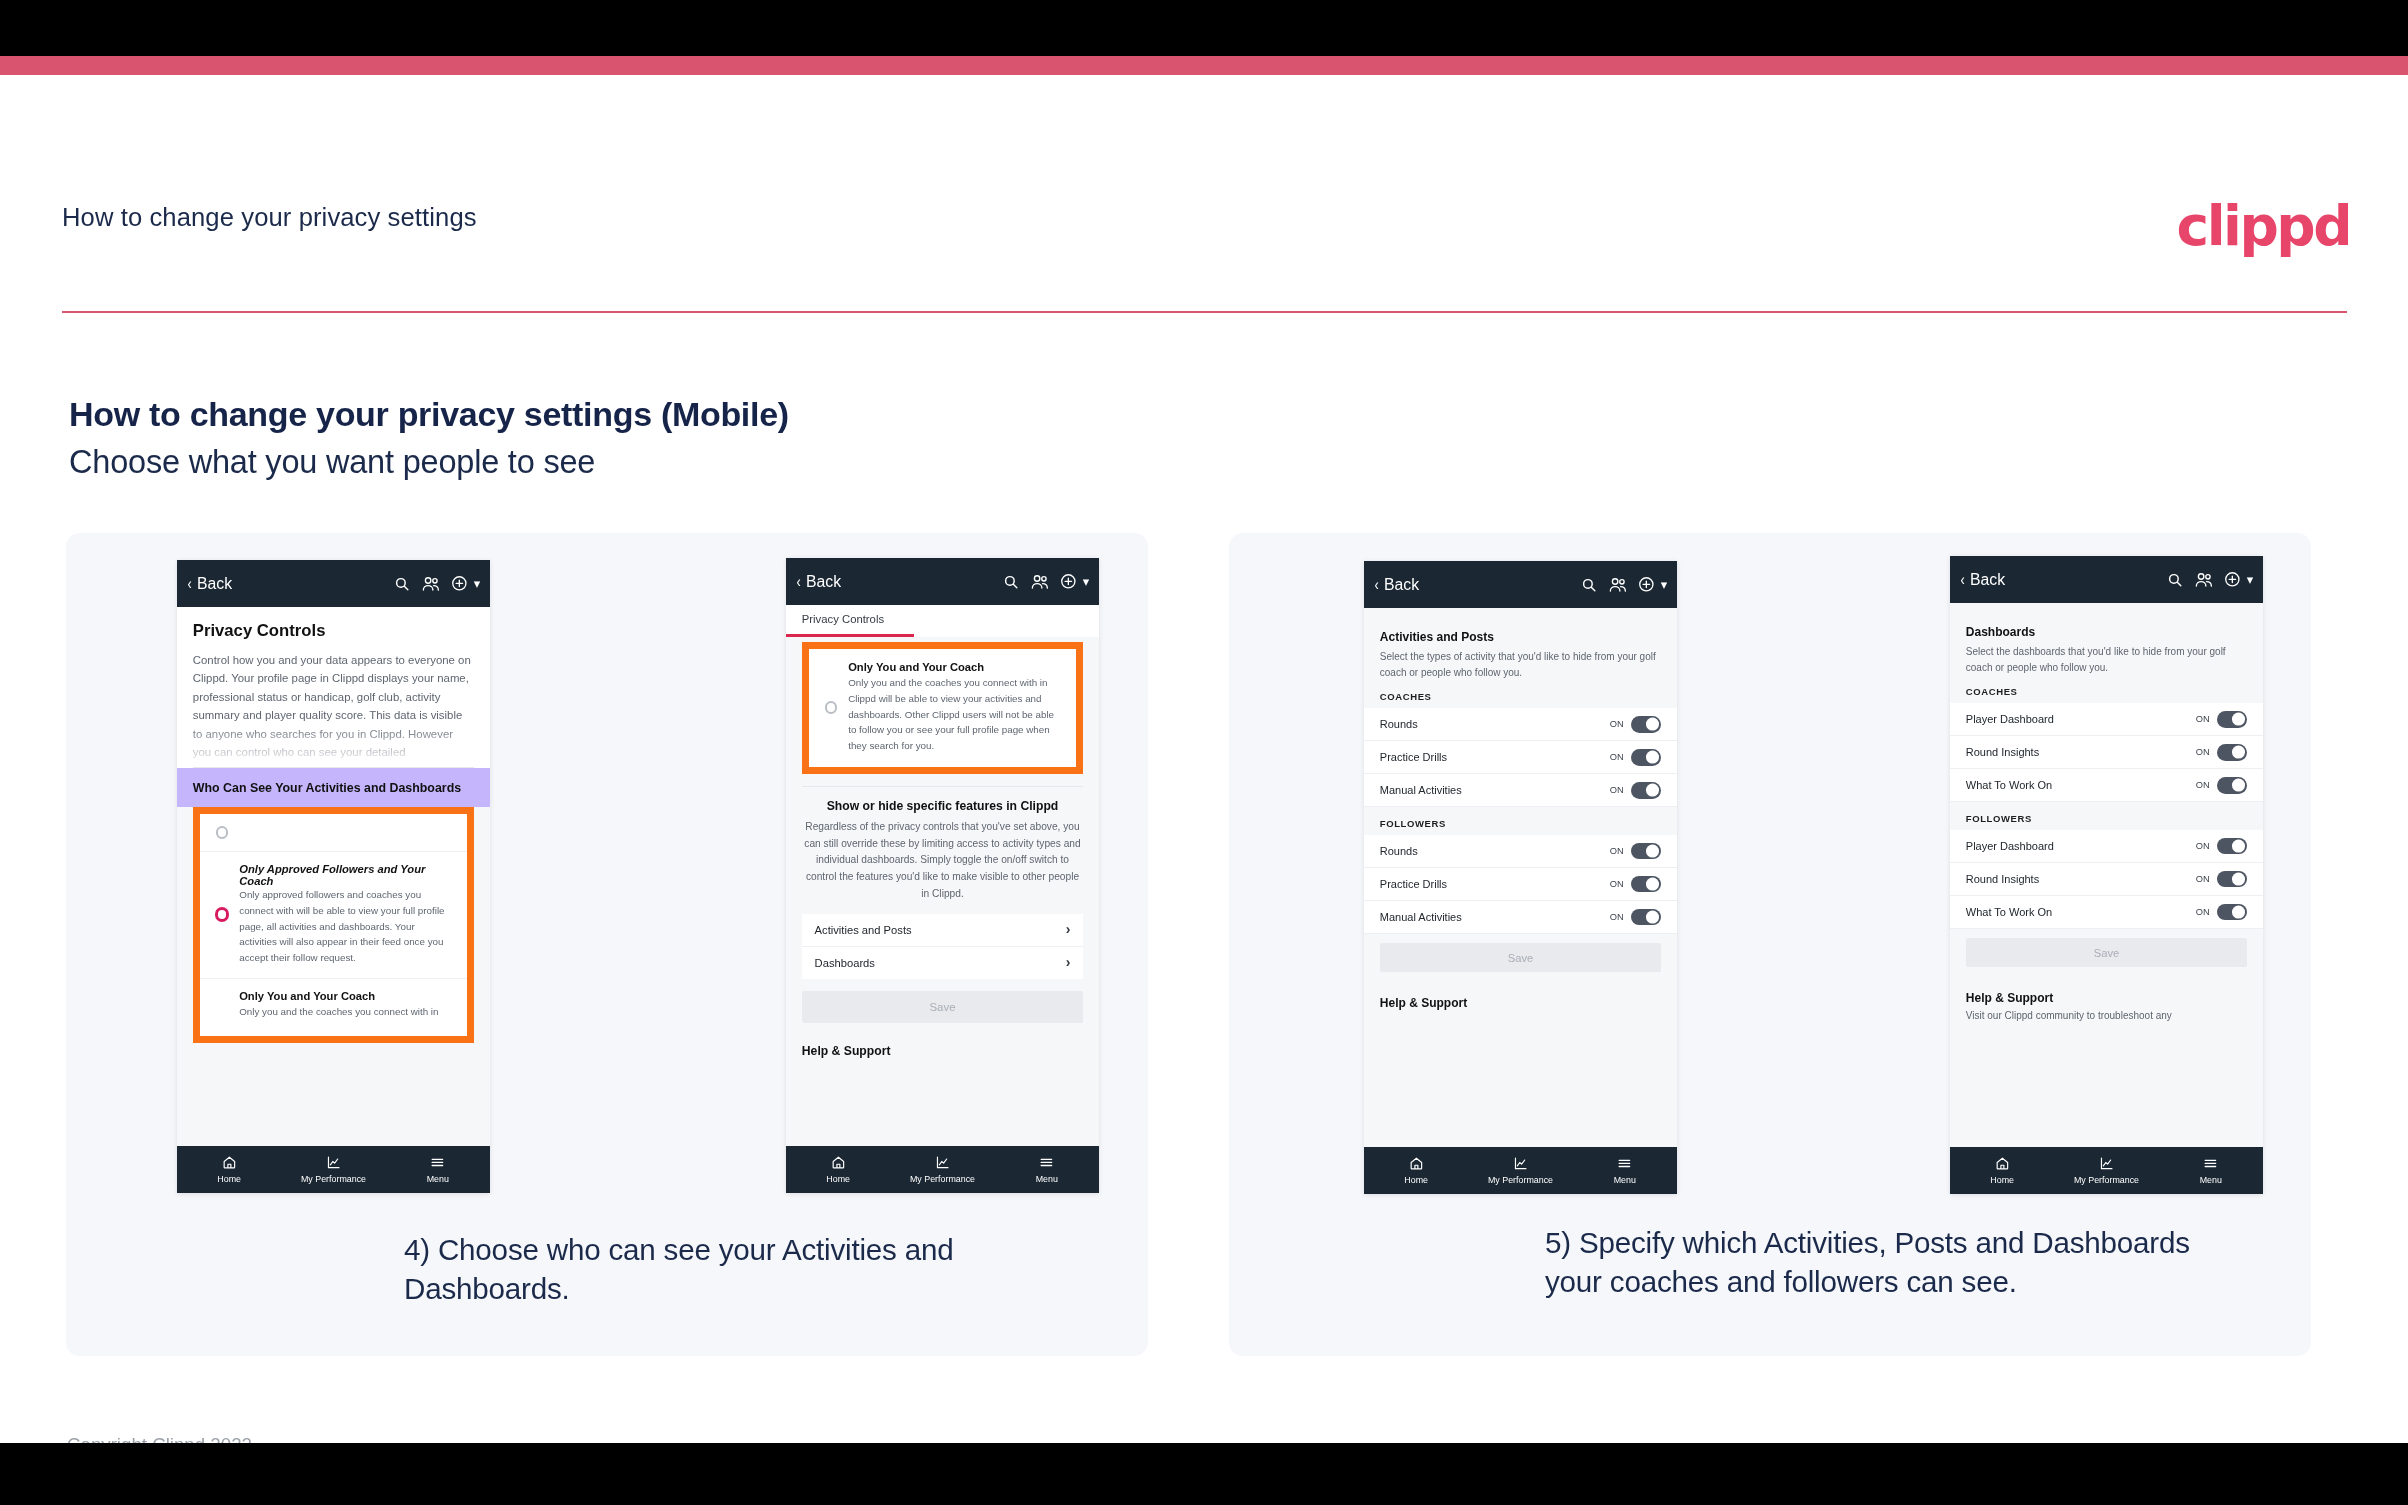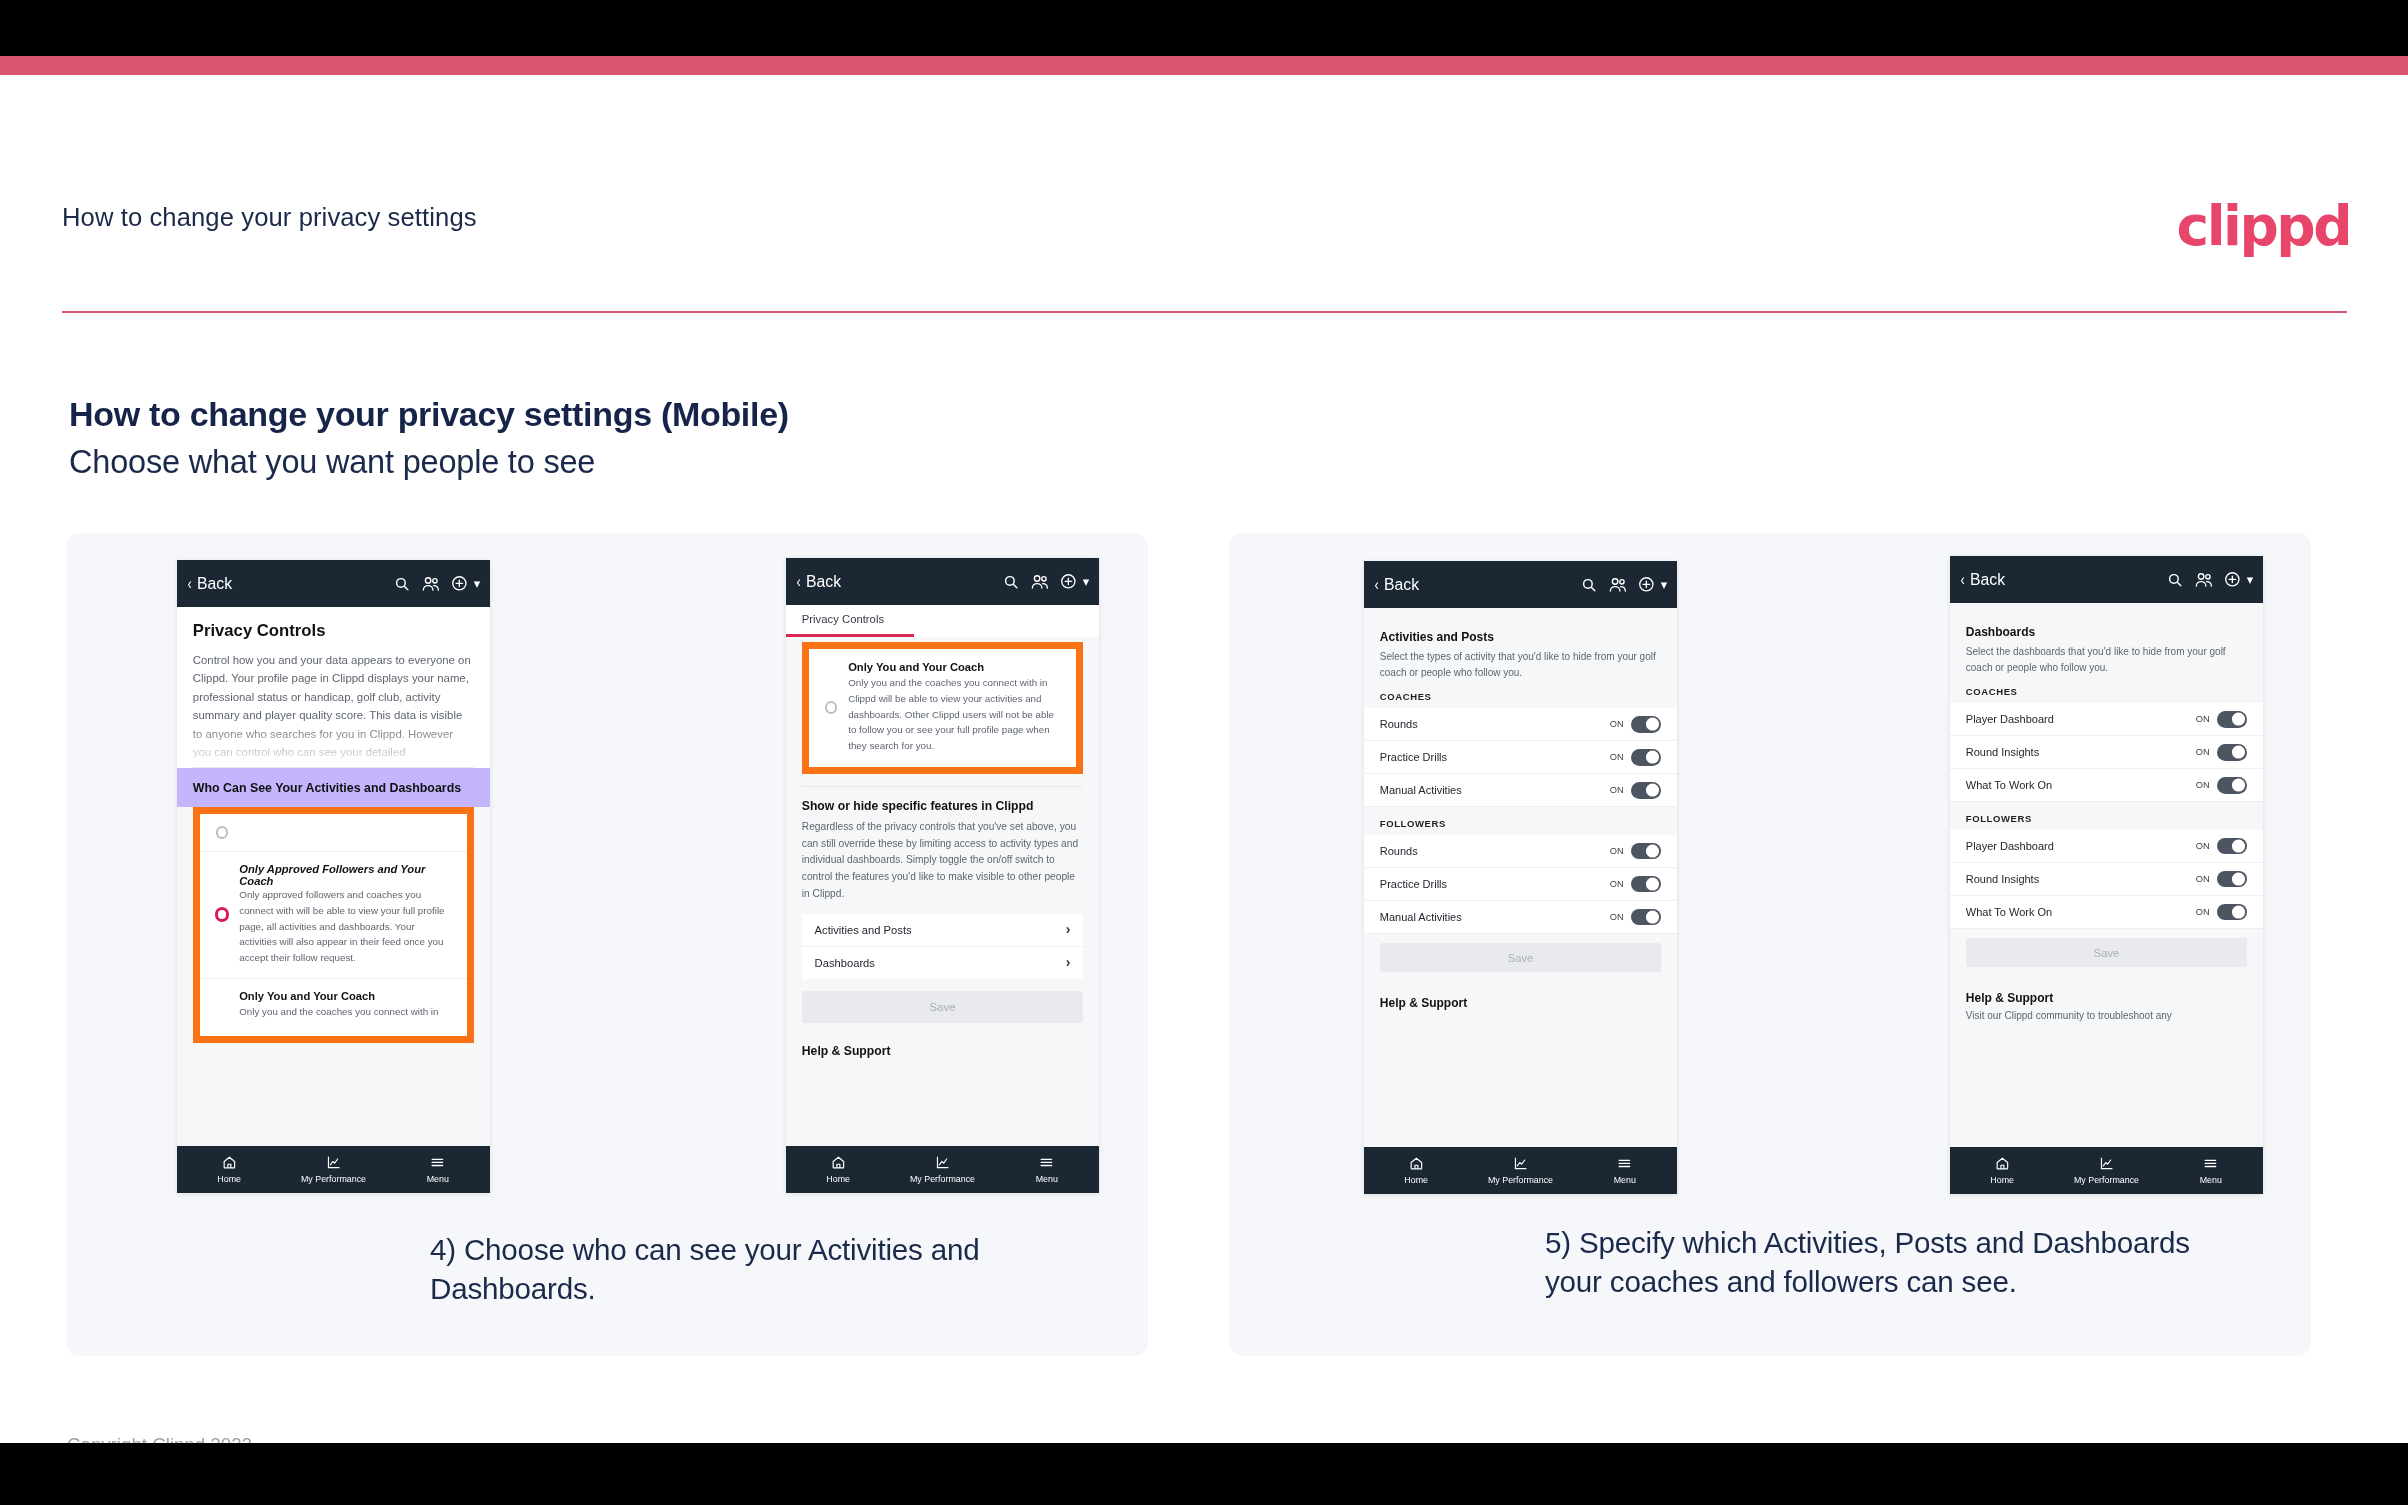--- a/index.html
+++ b/index.html
@@ -20,21 +20,21 @@
           letter-spacing:-2.5px; font-family:"DejaVu Sans", sans-serif; line-height:1; }
 
   .h1 { position:absolute; left:69px; top:320px; font-size:34px; font-weight:bold; color:#16244a; letter-spacing:-0.3px;}
   .h2 { position:absolute; left:69px; top:369px; font-size:32.5px; color:#1b2a4a; letter-spacing:-0.2px;text-align:center;}
 
   .card { position:absolute; background:#f5f7fa; border-radius:13.8px; }
   .card-a { left:66px;  top:458px; width:1082px; height:823px; }
   .card-b { left:1229px; top:458px; width:1082px; height:823px; }
 
   .caption { position:absolute; font-size:29.6px; color:#1b2a4a; line-height:1.32; letter-spacing:-0.2px; }
-  .cap-a { left:430px; top:1155px; width:630px; }
+  .cap-a { left:404px; top:1155px; width:630px; }
   .cap-b { left:1545px; top:1148px; width:690px; }
 
   
   .phone { position:absolute; background:#fff; overflow:hidden; }
   .ph-topbar { background:#1b2733; color:#fff; display:flex; align-items:center;
                padding:0 9.9px; position:relative; }
   .ph-back { display:flex; align-items:center; gap:4.9px; font-weight:400; }
   .chev-l { display:inline-block; transform:scaleX(.8); }
   .ph-icons { margin-left:auto; display:flex; align-items:center; gap:11.8px; }
   .ic { display:inline-flex; align-items:center; justify-content:center; }
@@ -242,21 +242,21 @@
               <div class="opt-txt-t" style="font-size:11.2px; margin-bottom:2px;">Only You and Your Coach</div>
               <div class="opt-txt-b" style="font-size:9.8px; line-height:1.6;">Only you and the coaches you connect with in Clippd will be able to view your activities and dashboards. Other Clippd users will not be able to follow you or see your full profile page when they search for you.</div>
             </div>
           </div>
         </div>
 
         <div style="padding:11.8px 15.8px 0 15.8px;">
             <div class="divider"></div>
           </div>
 
-        <div style="padding:11.8px 15.8px 0 15.8px;">
+        <div style="padding:11.8px 15.8px 0 15.8px;text-align:center;">
           <div class="sec-title" style="font-size:12.2px; margin-bottom:5.9px;">Show or hide specific features in Clippd</div>
           <div class="sec-para" style="font-size:10.2px; line-height:1.64;">Regardless of the privacy controls that you've set above, you can still override these by limiting access to activity types and individual dashboards. Simply toggle the on/off switch to control the features you'd like to make visible to other people in Clippd.</div>
         </div>
 
         <div style="padding:11.8px 15.8px 0 15.8px;">
           <div>
             <div class="list-row" style="height:32.5px; padding:0 12.8px;">
               <span class="row-label" style="font-size:11.2px;">Activities and Posts</span>
               <span class="row-right chev-r" style="font-size:13.8px;">›</span>
             </div>

